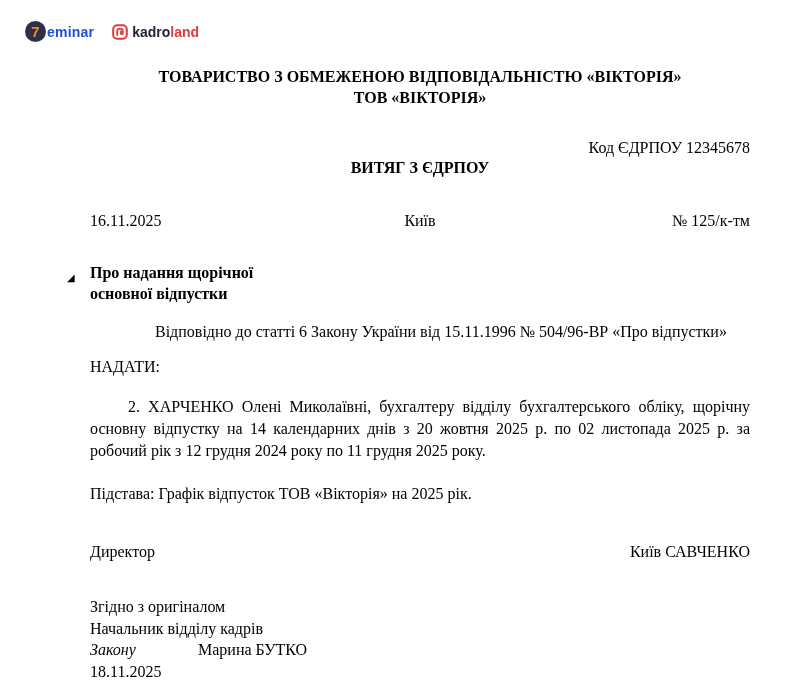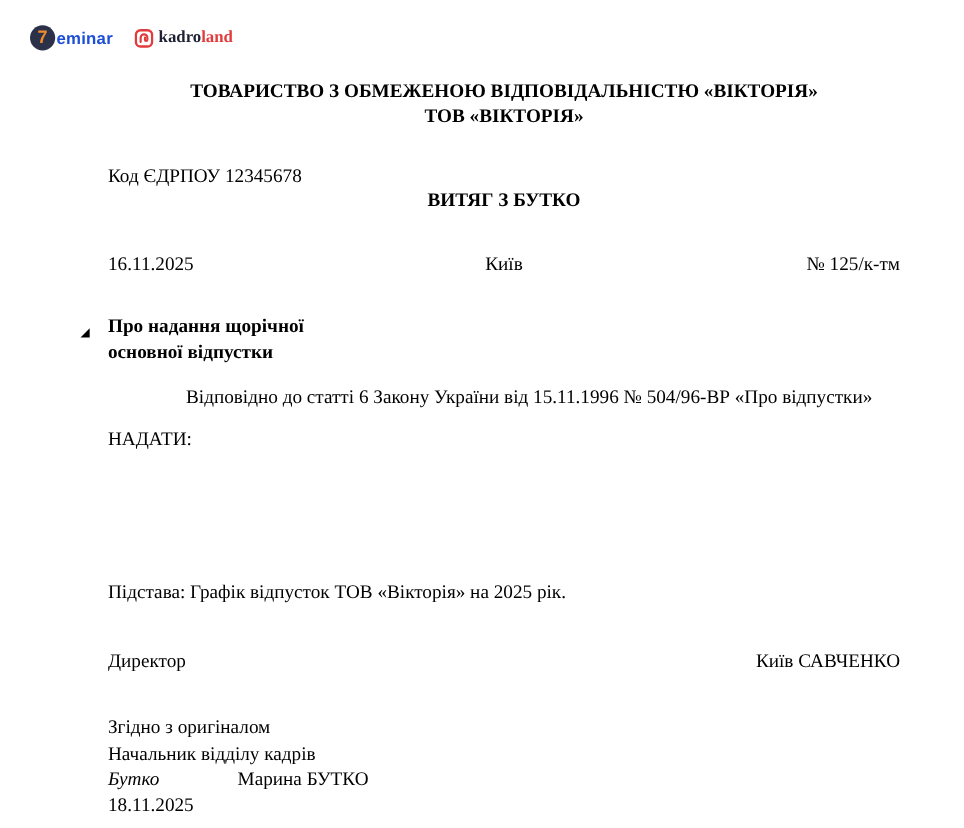--- a/index.html
+++ b/index.html
@@ -13,30 +13,30 @@
     width:21px; height:21px; border-radius:50%;
     background:#2b3148; color:#f08a2c;
     display:flex; align-items:center; justify-content:center;
     font-family:"Liberation Sans", sans-serif; font-weight:bold; font-size:15px;
   }
   .seminar-text {
     font-family:"Liberation Sans", sans-serif; font-weight:bold;
     color:#1d4ed8; font-size:14px; margin-left:1px; letter-spacing:0.2px;
   }
   .kadro-icon { width:16px; height:16px; margin-right:4px; }
-  .kadro-text { font-family:Liberation Serif, serif; font-weight:bold; font-size:14px; }
+  .kadro-text { font-family:Liberation Sans, sans-serif; font-weight:bold; font-size:14px; }
   .kadro-dark { color:#1d2133; }
   .kadro-red { color:#e23b3b; }
 
   
   .doc { position:absolute; left:90px; width:660px; top:0; height:576px; }
 
   .company-title { position:absolute; top:66px; left:0; right:0; text-align:center;
     font-weight:bold; line-height:21px; }
-  .edrpou { position:absolute; top:139px; left:0; right:0; }
+  .edrpou { position:absolute; top:139px; left:0; right:0; text-align:right; }
   .doc-title { position:absolute; top:159px; left:0; right:0; text-align:center; font-weight:bold; }
 
   .meta-row { position:absolute; top:212px; left:0; right:0; display:flex; }
   .meta-row > div { flex:1; }
   .meta-city { text-align:center; }
   .meta-number { text-align:right; }
 
   .subject { position:absolute; top:262px; left:0; font-weight:bold; line-height:21px; }
   .subject-marker { position:absolute; left:-23px; top:5px; font-size:10px; color:#000;
     font-family:"DejaVu Sans", sans-serif; }
@@ -74,49 +74,50 @@
 
 <div class="doc">
 
   <div class="company-title">
     <div>ТОВАРИСТВО З ОБМЕЖЕНОЮ ВІДПОВІДАЛЬНІСТЮ «ВІКТОРІЯ»</div>
     <div>ТОВ «ВІКТОРІЯ»</div>
   </div>
 
   <div class="edrpou">Код ЄДРПОУ 12345678</div>
 
-  <div class="doc-title">ВИТЯГ З БУТКО</div>
+  <div class="doc-title">ВИТЯГ З ЄДРПОУ</div>
 
   <div class="meta-row">
     <div class="meta-date">16.11.2025</div>
     <div class="meta-city">Київ</div>
     <div class="meta-number">№ 125/к-тм</div>
   </div>
 
   <div class="subject">
     <span class="subject-marker">◢</span>
     <div>Про надання щорічної</div>
     <div>основної відпустки</div>
   </div>
 
   <div class="legal-basis">Відповідно до статті 6 Закону України від 15.11.1996 № 504/96-ВР «Про відпустки»</div>
 
   <div class="order-verb">НАДАТИ:</div>
 
+  <div class="order-item">2. ХАРЧЕНКО Олені Миколаївні, бухгалтеру відділу бухгалтерського обліку, щорічну основну відпустку на 14 календарних днів з 20 жовтня 2025 р. по 02 листопада 2025 р. за робочий рік з 12 грудня 2024 року по 11 грудня 2025 року.</div>
 
   <div class="basis">Підстава: Графік відпусток ТОВ «Вікторія» на 2025 рік.</div>
 
   <div class="sign-row">
     <span>Директор</span>
     <span>Київ САВЧЕНКО</span>
   </div>
 
   <div class="cert-block">
     <div>Згідно з оригіналом</div>
     <div>Начальник відділу кадрів</div>
     <div class="sig-row">
-      <span class="sig-script">Бутко</span>
+      <span class="sig-script">Закону</span>
       <span>Марина БУТКО</span>
     </div>
     <div>18.11.2025</div>
   </div>
 
 </div>
 
 </body></html>

